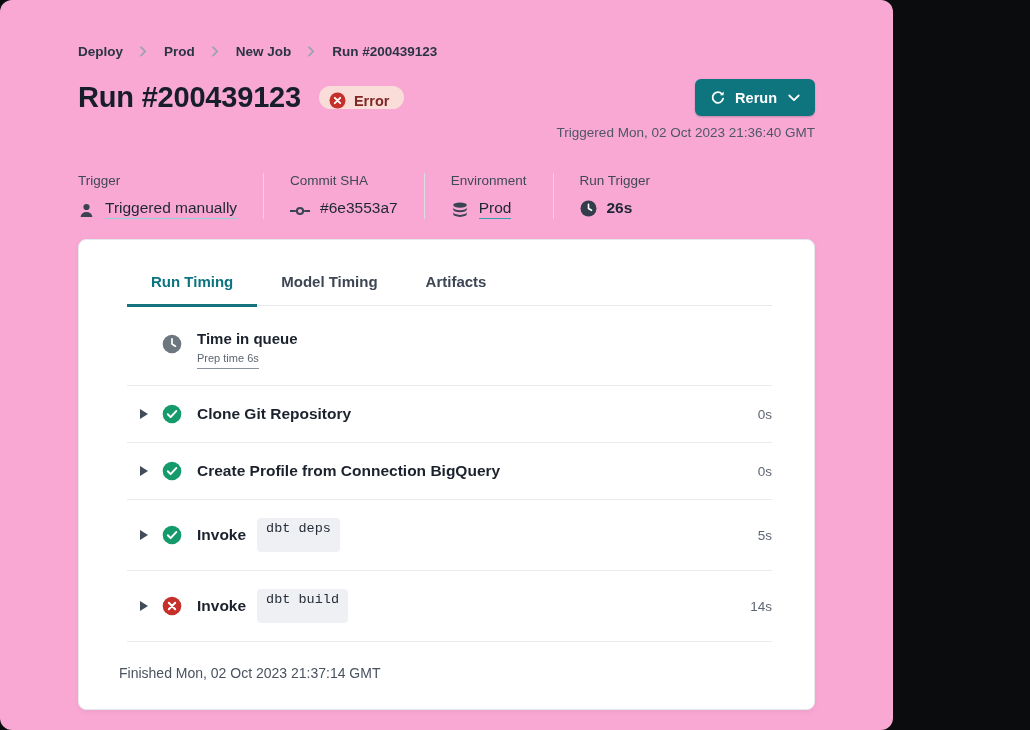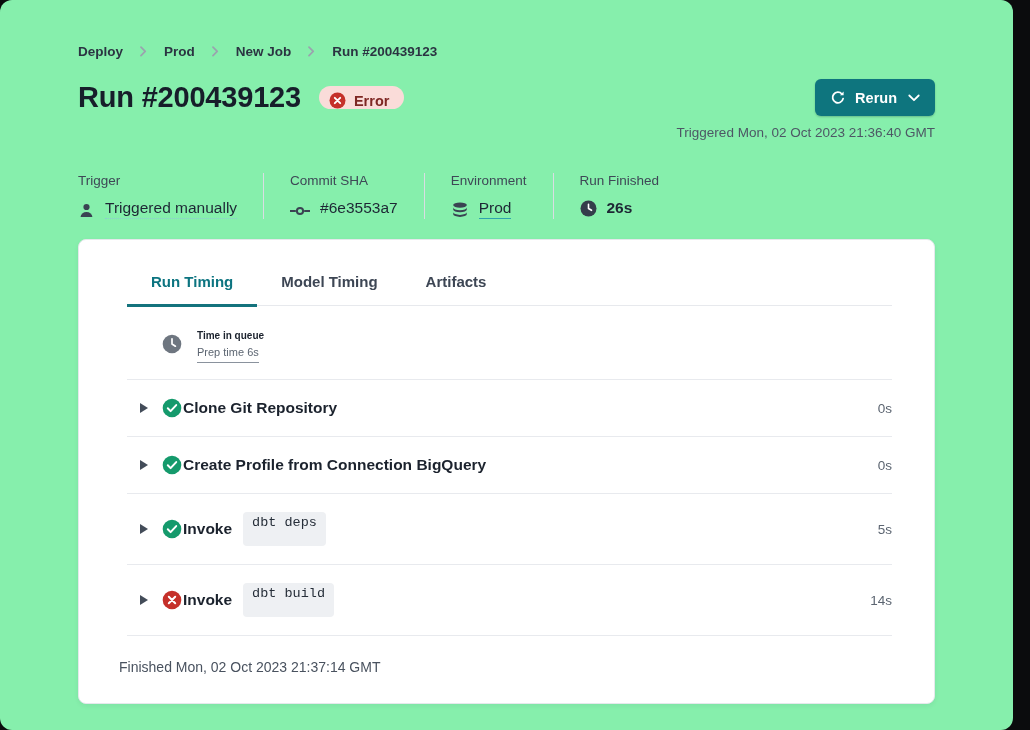--- a/index.html
+++ b/index.html
@@ -3,22 +3,22 @@
 <meta charset="utf-8">
 <style>
   * { box-sizing: border-box; margin: 0; padding: 0; }
   html,body { width:1030px; height:730px; }
   body {
     background:#0b0c0d;
     font-family:"Liberation Sans", sans-serif;
     -webkit-font-smoothing:antialiased;
   }
   .window {
-    width:1013px; height:730px;
-    background:#86efac;
+    width:893px; height:730px;
+    background:#f9a8d4;
     border-radius:12px;
     overflow:hidden;
   }
   .page { padding:0 78px; }
 
   
   .breadcrumb {
     margin-top:44px;
     display:flex; align-items:center; gap:15px;
     font-size:13.5px; font-weight:700; color:#2b3442;
@@ -88,31 +88,31 @@
   .tab.active { color:#0c7480; border-bottom-color:#14737d; }
 
   .rows { margin:0 42px 0 48px; }
   .row { display:flex; align-items:center; border-bottom:1px solid #e8eaee; }
   .queue-row { padding:24px 0 16px; align-items:flex-start; }
   .step-row { padding:18px 0; cursor:pointer; }
   .expander { width:10px; margin-left:12px; display:flex; align-items:center; cursor:pointer; flex:none; }
   .expander-spacer { width:10px; margin-left:12px; flex:none; }
   .status-icon { margin-left:13px; display:flex; align-items:center; flex:none; }
   .queue-clock { margin-left:13px; margin-top:4px; display:flex; flex:none; }
-  .step-title { margin-left:1px; font-size:15.5px; font-weight:700; color:#1b222d; }
+  .step-title { margin-left:15px; font-size:15.5px; font-weight:700; color:#1b222d; }
   .code-chip {
     margin-left:11px;
     font-family:"Liberation Mono","DejaVu Sans Mono",monospace;
     font-size:13.5px; color:#262e39;
     background:#eef0f3; border-radius:4px;
     padding:3px 9px 16px;
   }
   .step-duration { margin-left:auto; font-size:13.5px; color:#5c6571; }
   .queue-text { margin-left:15px; }
-  .queue-title { font-size:10px; font-weight:700; color:#1b222d; }
+  .queue-title { font-size:15px; font-weight:700; color:#1b222d; }
   .queue-link {
     display:inline-block; margin-top:5px;
     font-size:11px; color:#5c6571;
     border-bottom:1px solid #8a929d; cursor:pointer; padding-bottom:4px;
   }
   .card-footer { padding:23px 40px 28px; font-size:14px; color:#49525f; }
 </style>
 </head>
 <body>
 
@@ -201,21 +201,21 @@
             <svg width="18" height="17" viewBox="0 0 18 17">
                 <ellipse cx="9" cy="3.1" rx="6.8" ry="2.7" fill="#3a4352"></ellipse>
                 <path d="M2.2 5.6a6.8 2.7 0 0 0 13.6 0v1.9a6.8 2.7 0 0 1-13.6 0z" fill="#3a4352"></path>
                 <path d="M2.2 10.2a6.8 2.7 0 0 0 13.6 0v2a6.8 2.7 0 0 1-13.6 0z" fill="#3a4352"></path>
               </svg>
           </span>
           <span class="teal-underline-link">Prod</span>
         </div>
       </div>
       <div class="meta-col">
-        <div class="meta-label">Run Finished</div>
+        <div class="meta-label">Run Trigger</div>
         <div class="meta-value">
           <span class="icon">
             <svg width="17" height="17" viewBox="0 0 17 17">
                 <circle cx="8.5" cy="8.5" r="8" fill="#343d4b"></circle>
                 <path d="M8.5 4.2v4.3l3 1.8" fill="none" stroke="#fff" stroke-width="1.6" stroke-linecap="round" stroke-linejoin="round"></path>
               </svg>
           </span>
           <span class="duration-value">26s</span>
         </div>
       </div>

